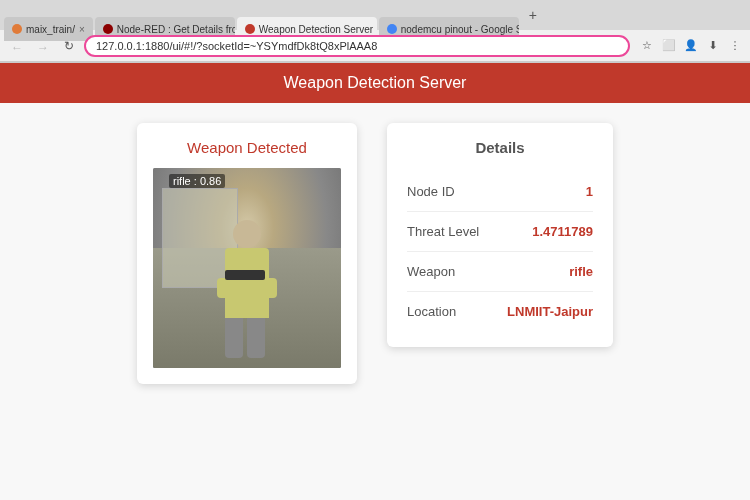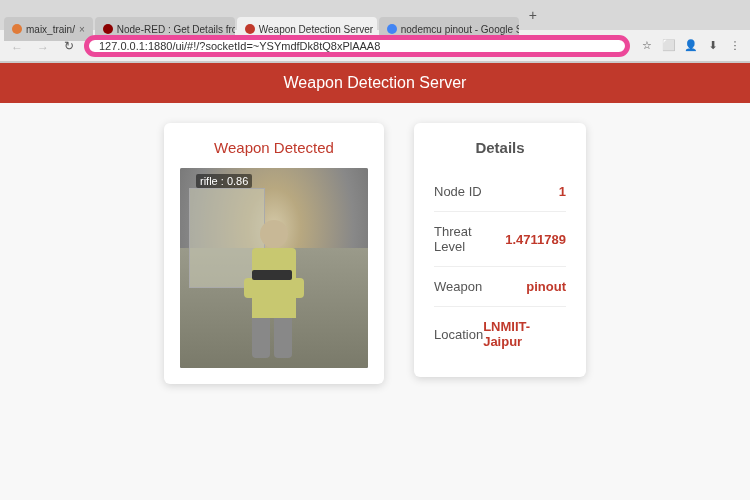--- a/index.html
+++ b/index.html
@@ -95,21 +95,21 @@
       cursor: pointer;
       border-radius: 50%;
     }
 
     .nav-btn.disabled { color: #bbb; cursor: default; }
 
     .address-bar {
       flex: 1;
       height: 22px;
       background: white;
-      border: 5px solid #ec4899;
+      border: 2px solid #ec4899;
       border-radius: 11px;
       display: flex;
       align-items: center;
       padding: 0 10px;
       font-size: 11px;
       color: #333;
     }
 
     .nav-icons {
       display: flex;
@@ -272,21 +272,21 @@
       padding: 1px 4px;
       border-radius: 2px;
     }
 
     
     .right-panel {
       background: white;
       border-radius: 6px;
       box-shadow: 0 2px 8px rgba(0,0,0,0.15);
       padding: 16px 20px;
-      width: 172px;
+      width: 226px;
       min-height: 220px;
     }
 
     .details-title {
       text-align: center;
       color: #555;
       font-size: 15px;
       font-weight: bold;
       margin-bottom: 16px;
     }
@@ -407,21 +407,21 @@
         <span class="detail-value">1</span>
       </div>
 
       <div class="detail-row">
         <span class="detail-label">Threat Level</span>
         <span class="detail-value">1.4711789</span>
       </div>
 
       <div class="detail-row">
         <span class="detail-label">Weapon</span>
-        <span class="detail-value">pinout</span>
+        <span class="detail-value">rifle</span>
       </div>
 
       <div class="detail-row">
         <span class="detail-label">Location</span>
         <span class="detail-value">LNMIIT-Jaipur</span>
       </div>
     </div>
   </div>
 </div>
 

